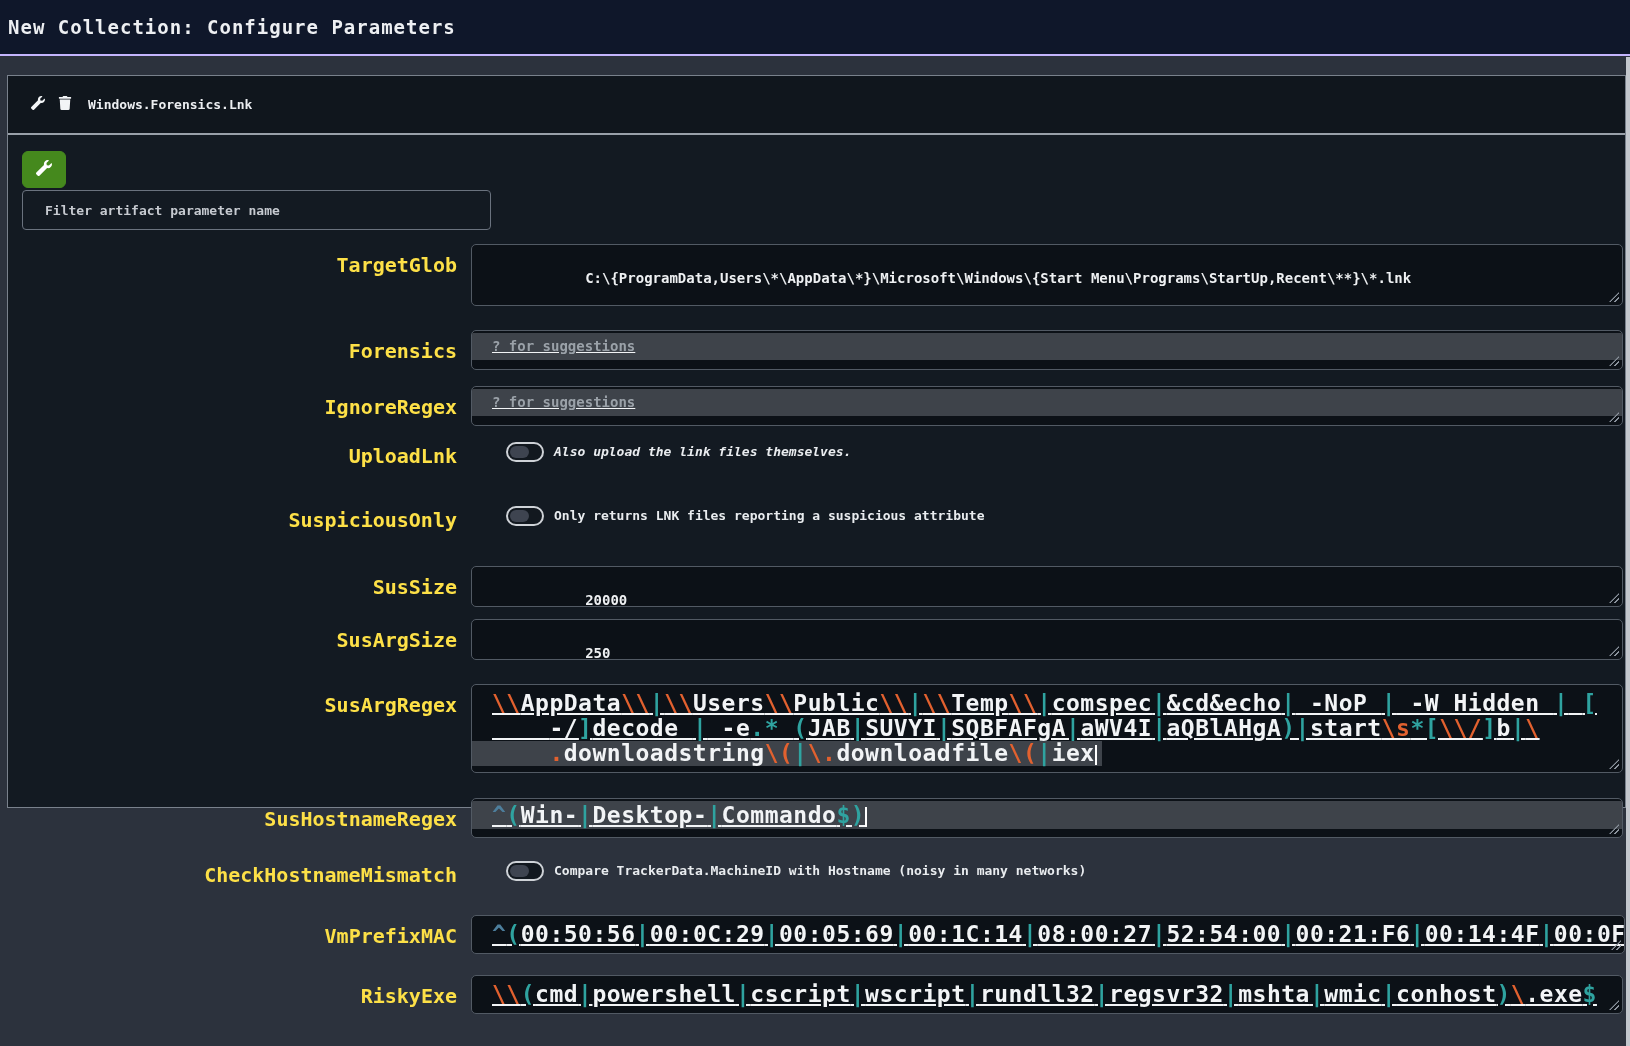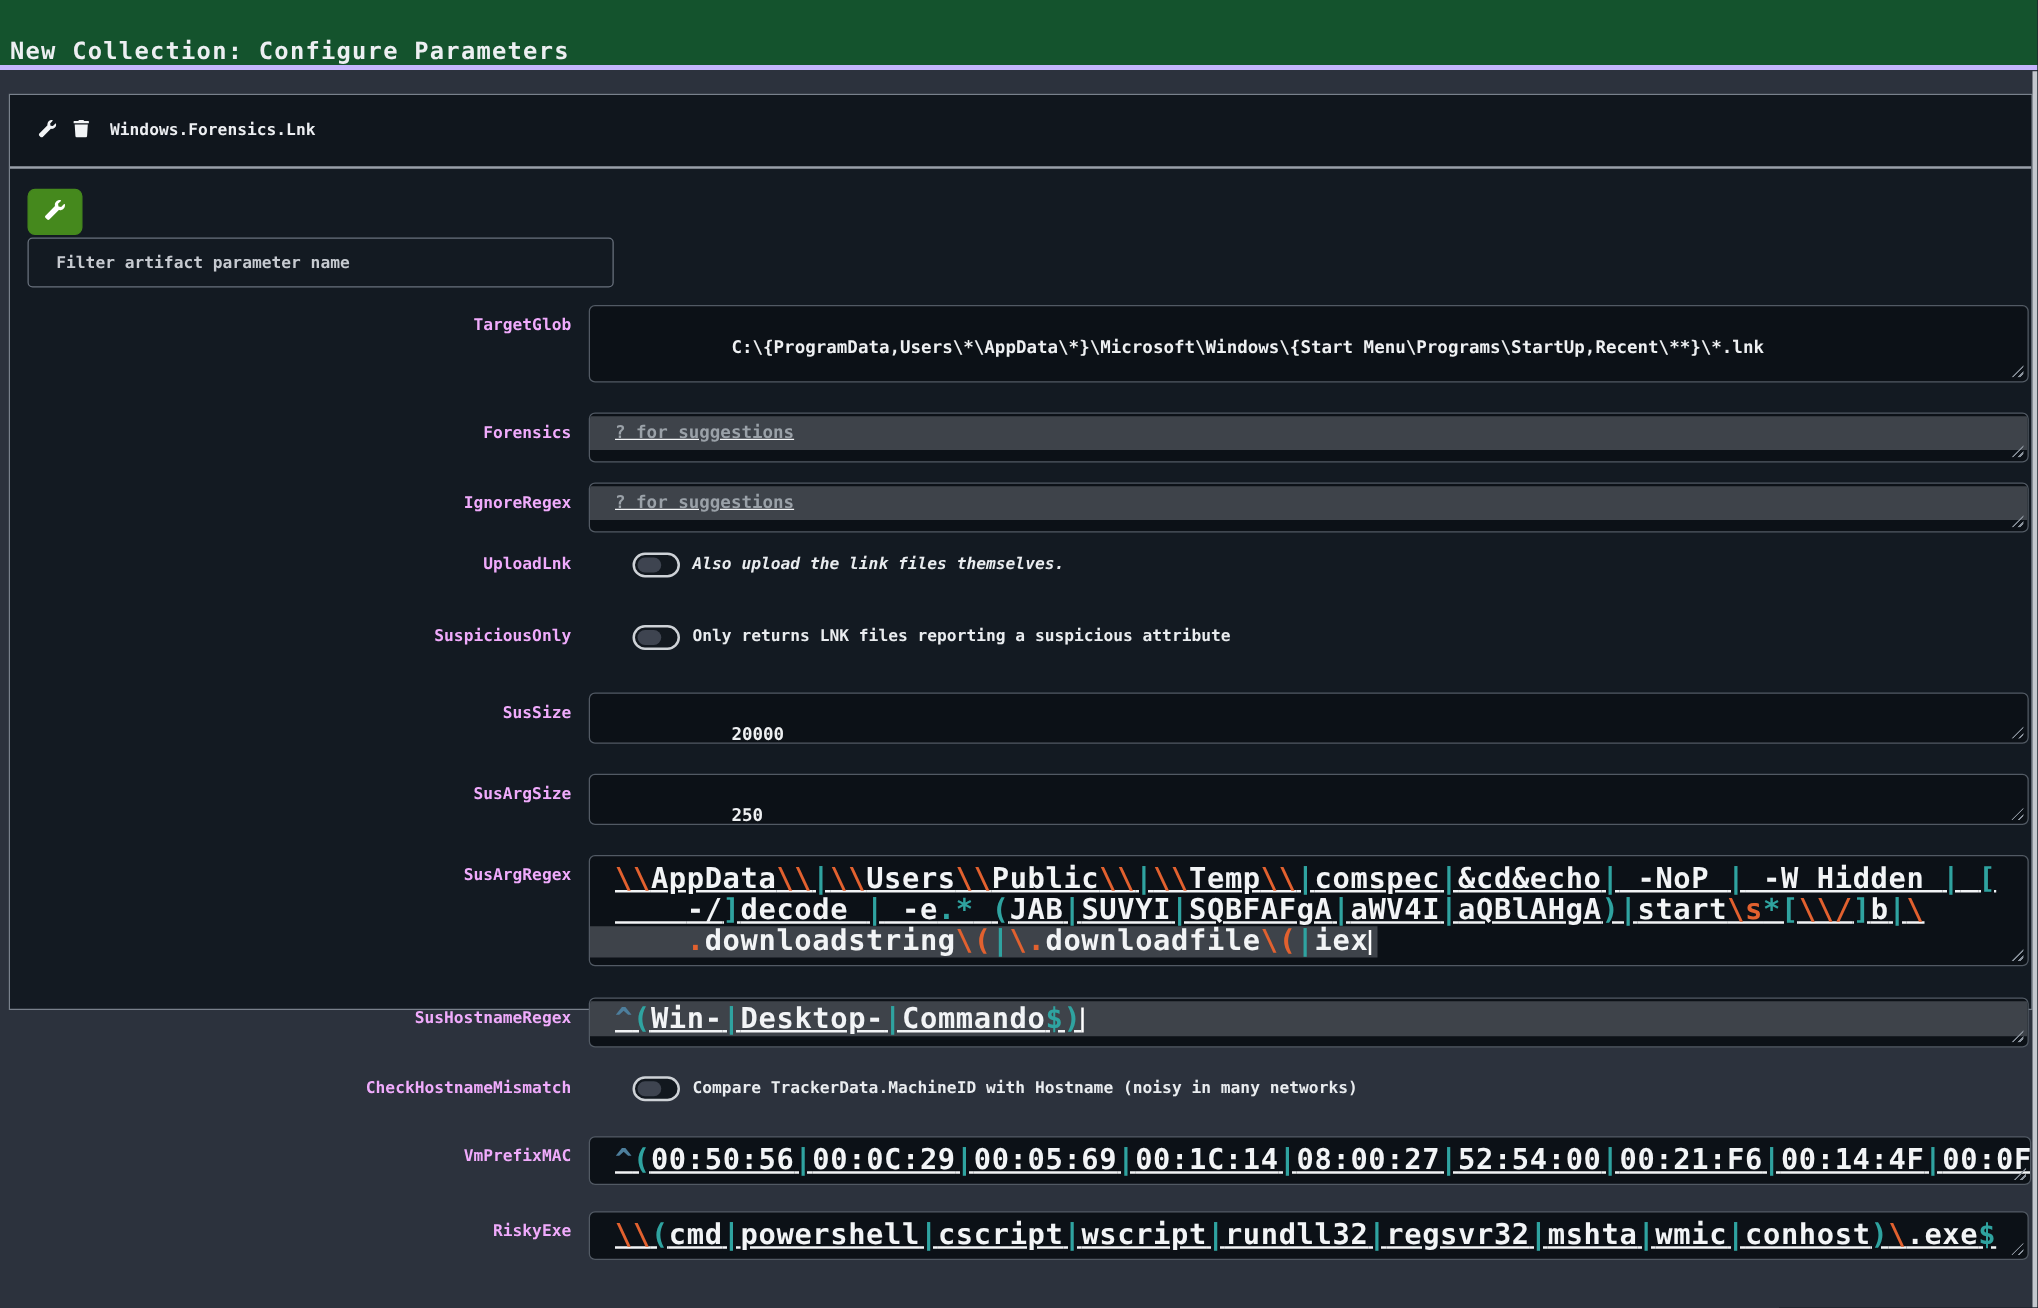--- a/index.html
+++ b/index.html
@@ -4,22 +4,22 @@
 <style>
   * { margin:0; padding:0; box-sizing:border-box; }
   html,body { width:1630px; height:1046px; overflow:hidden; }
   body {
     background:#2c323d;
     font-family:"DejaVu Sans Mono", monospace;
     position:relative;
   }
   
   .modal-header {
-    height:56px; background:#14532d; border-bottom:4px solid #c4b5fd;
-    display:flex; align-items:flex-end; padding-left:8px;
+    height:56px; background:#0f172a; border-bottom:2px solid #c4b5fd;
+    display:flex; align-items:center; padding-left:8px;
   }
   .modal-title { color:#edeff2; font-size:19px; font-weight:bold; letter-spacing:1px; }
   
   .modal-body { padding:19px 4px 0 7px; height:752px; }
   .panel {
     border:1px solid #79818c; background:#131a22; height:100%;
     width:1619px;
   }
   .acc-header {
     height:59px; background:#10161d; border-bottom:2px solid #99a0a9;
@@ -37,27 +37,27 @@
   .cfg-btn svg { width:16px; height:16px; fill:#ffffff; }
   .filter-input {
     width:469px; height:40px; background:transparent; border:1.5px solid #6a727e;
     border-radius:4px; color:#e5e5e5; font-family:"DejaVu Sans Mono", monospace;
     font-size:13px; font-weight:bold; padding-left:22px; margin-bottom:14px; display:block;
   }
   .filter-input::placeholder { color:#c6cad0; opacity:1; }
   
   .row { display:flex; align-items:flex-start; }
   .param-label {
-    flex:0 0 435px; text-align:right; color:#f0abfc; font-size:13px;
+    flex:0 0 435px; text-align:right; color:#fde047; font-size:20px;
     font-weight:bold; padding-top:9px;
   }
   .row-toggle .param-label { padding-top:2px; }
   .control { margin-left:14px; width:1154px; position:relative; }
   .mb24{margin-bottom:24px}.mb16{margin-bottom:16px}.mb38{margin-bottom:38px}
-  .mb34{margin-bottom:34px}.mb14{margin-bottom:24px}.mb25{margin-bottom:25px}
+  .mb34{margin-bottom:34px}.mb14{margin-bottom:12px}.mb25{margin-bottom:25px}
   .mb23{margin-bottom:23px}.mb28{margin-bottom:28px}.mb21{margin-bottom:21px}
   
   .ta {
     position:relative; border:1.5px solid #525a64; border-radius:5px;
     background:#0c1117; color:#eef0f2; font-size:14px; font-weight:bold;
     padding:9px 12px; white-space:pre; overflow:hidden; width:100%;
   }
   .ta-h62{height:62px} .ta-h41{height:41px}
   
   .cm {

